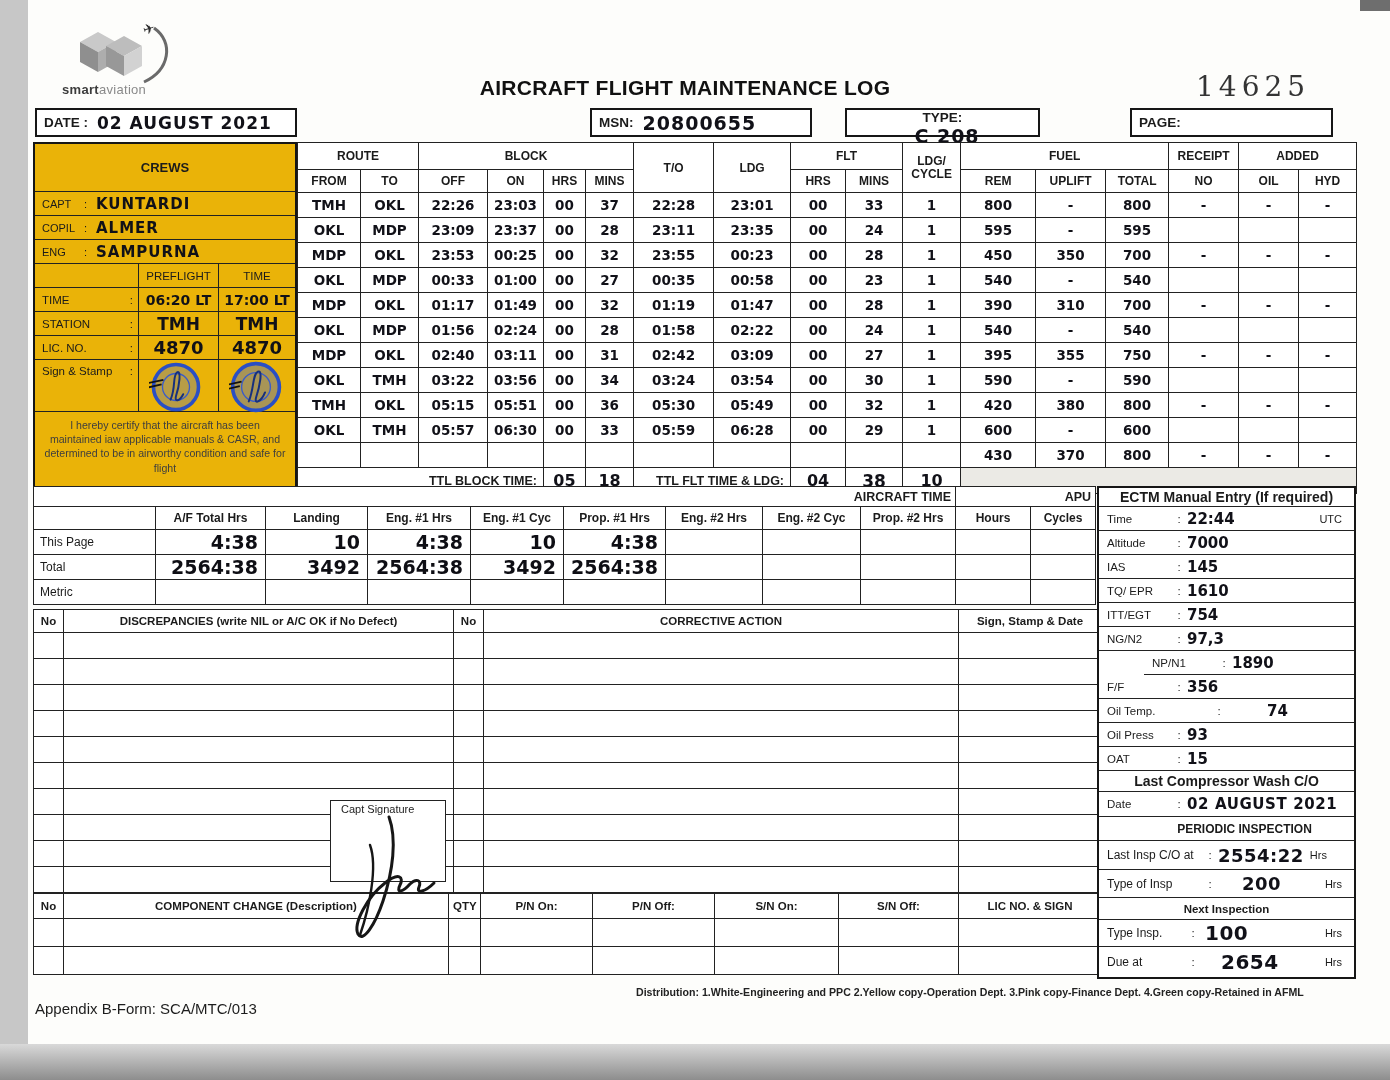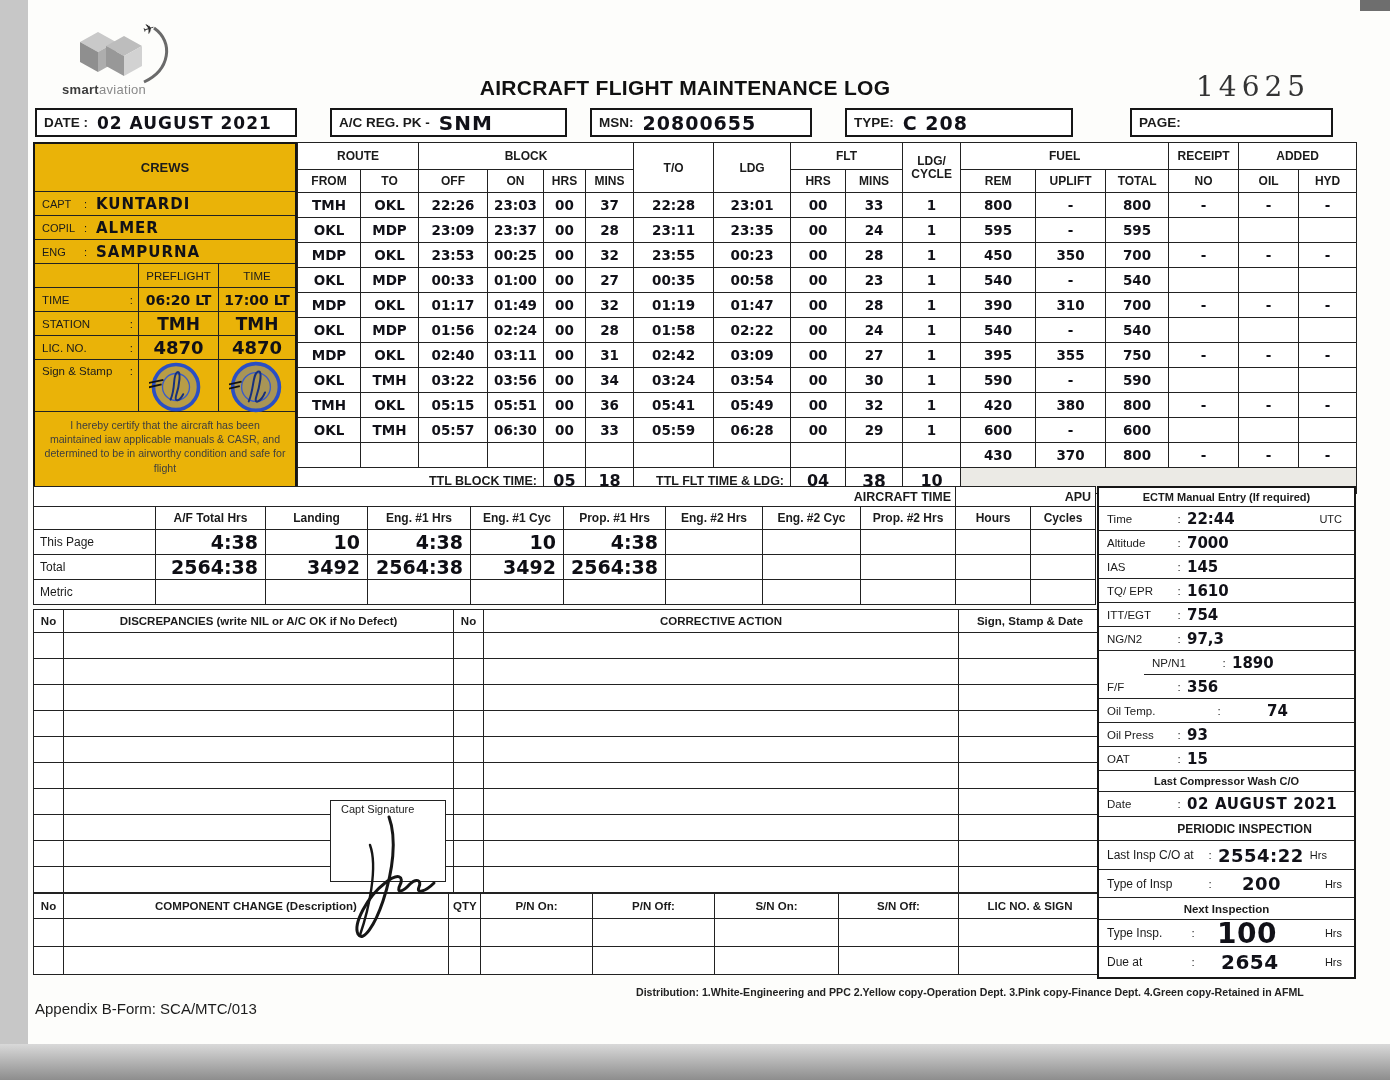--- a/index.html
+++ b/index.html
@@ -84,21 +84,21 @@
   .comptable td{height:27px;}
   .sigbox{position:absolute;left:297px;top:191px;width:116px;height:82px;background:#fff;
         border:1.5px solid #222;z-index:6;box-sizing:border-box;}
   .sigbox .sl{font-size:11px;padding:2px 0 0 10px;color:#222;}
   .sigbox svg{position:absolute;left:6px;top:8px;overflow:visible;}
 
   
   .ectm{position:absolute;left:1097px;top:486px;width:259px;border:2px solid #161616;
         background:#fff;box-sizing:border-box;}
   .etitle{border-bottom:1.5px solid #222;display:flex;align-items:center;justify-content:center;
-        font-size:11px;font-weight:600;box-sizing:border-box;}
+        font-size:14px;font-weight:600;box-sizing:border-box;}
   .erow{display:flex;align-items:center;padding:0 8px;border-bottom:1.5px solid #222;
         box-sizing:border-box;overflow:visible;}
   .erow:last-child{border-bottom:none;}
   .elbl{width:64px;font-size:11.5px;white-space:nowrap;}
   .ecolon{width:16px;text-align:center;font-size:11.5px;}
   .eval{font-size:15px;white-space:nowrap;}
   .ebig{font-size:18px;letter-spacing:.5px;}
   .eunit{font-size:11px;}
   .u-right{margin-left:auto;padding-right:4px;}
   .u-near{margin-left:6px;}
@@ -127,29 +127,25 @@
     </svg>
     <div class="brand"><b>smart</b><span>aviation</span></div>
   </div>
   <div class="page-title">AIRCRAFT FLIGHT MAINTENANCE LOG</div>
   <div class="serial">14625</div>
 
   <div class="idbox" style="left:35px;width:262px;">
     <span class="lbl">DATE :</span>
     <span class="hw idval" style="font-size:17px;">02 AUGUST 2021</span>
   </div>
-  <div class="idbox" style="left:330px;width:237px;">
-    <span class="lbl">A/C REG. PK -</span>
-    <span class="hw idval" style="font-size:20px;">SNM</span>
-  </div>
   <div class="idbox" style="left:590px;width:222px;">
     <span class="lbl">MSN:</span>
     <span class="hw idval" style="font-size:19px;">20800655</span>
   </div>
-  <div class="idbox" style="left:845px;width:228px;">
+  <div class="idbox" style="left:845px;width:195px;flex-direction:column;">
     <span class="lbl">TYPE:</span>
     <span class="hw idval" style="font-size:19px;">C 208</span>
   </div>
   <div class="idbox" style="left:1130px;width:203px;">
     <span class="lbl">PAGE:</span>
   </div>
 
   <div class="flightwrap">
 
     <div class="crews">
@@ -434,21 +430,21 @@
             <td class="hw"></td>
             <td class="hw"></td>
           </tr>
       <tr class="r">
             <td class="hw">TMH</td>
             <td class="hw">OKL</td>
             <td class="hw">05:15</td>
             <td class="hw">05:51</td>
             <td class="hw">00</td>
             <td class="hw">36</td>
-            <td class="hw">05:41</td>
+            <td class="hw">05:30</td>
             <td class="hw">05:49</td>
             <td class="hw">00</td>
             <td class="hw">32</td>
             <td class="hw">1</td>
             <td class="hw">420</td>
             <td class="hw">380</td>
             <td class="hw">800</td>
             <td class="hw">-</td>
             <td class="hw">-</td>
             <td class="hw">-</td>
@@ -803,21 +799,21 @@
         <span class="elbl" style="width:95px;font-size:12px;">Type of Insp</span>
         <span class="ecolon">:</span>
         <span class="hw eval ebig" style="margin-left:24px;">200</span>
         <span class="eunit u-right">Hrs</span>
       </div>
 
     <div class="etitle" style="height:22px;font-size:11.5px;font-weight:600;">Next Inspection</div>
     <div class="erow" style="height:27px;">
         <span class="elbl" style="width:78px;font-size:12px;">Type Insp.</span>
         <span class="ecolon">:</span>
-        <span class="hw eval ebig" style="margin-left:16px;font-size:28px;">100</span>
+        <span class="hw eval ebig" style="margin-left:4px;font-size:20px;">100</span>
         <span class="eunit u-right">Hrs</span>
       </div>
     <div class="erow" style="height:30px;border-bottom:none;">
         <span class="elbl" style="width:78px;font-size:12px;">Due at</span>
         <span class="ecolon">:</span>
         <span class="hw eval ebig" style="margin-left:20px;font-size:20px;">2654</span>
         <span class="eunit u-right">Hrs</span>
       </div>
   </div>
 

